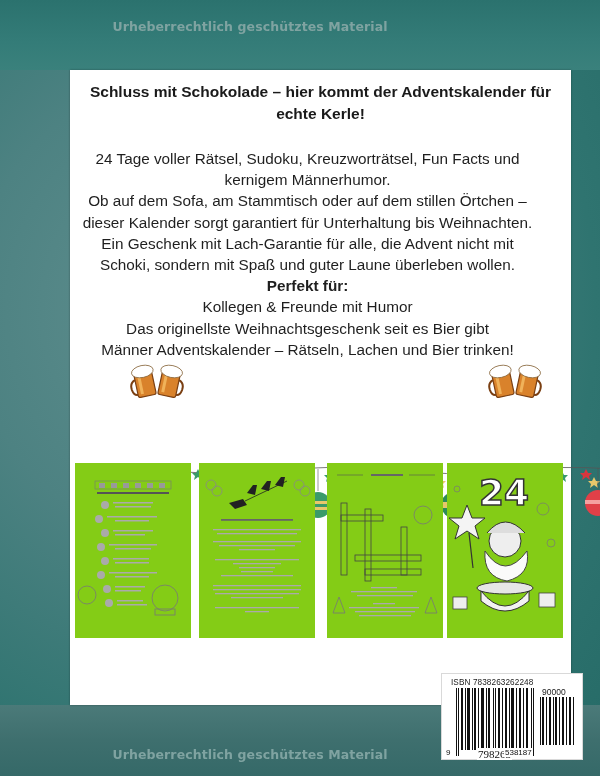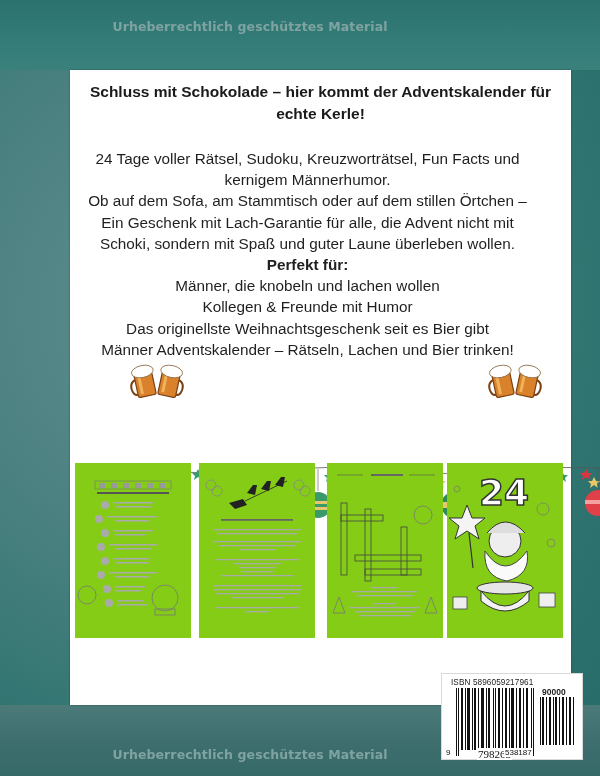--- a/index.html
+++ b/index.html
@@ -64,21 +64,21 @@
       position: absolute; left: 441px; top: 673px; width: 142px; height: 87px;
       background: #ffffff; border: 1px solid #d9d9d9;
     }
     .isbn-text {
       position: absolute; left: 9px; top: 4px;
       font-family: "Liberation Sans", sans-serif; font-size: 8.2px; color: #222;
       letter-spacing: 0.1px;
     }
     .price-code {
       position: absolute; left: 100px; top: 13px;
-      font-family: "Liberation Sans", sans-serif; font-size: 8.5px; color: #222; font-weight: bold;
+      font-family: "Liberation Sans", sans-serif; font-size: 8.5px; color: #222;
     }
     .digits-left {
       position: absolute; left: 4px; top: 74px;
       font-family: "Liberation Sans", sans-serif; font-size: 8px; color: #111;
     }
     .digits-g1 {
       position: absolute; left: 35px; top: 74px;
       font-family: Liberation Serif, serif; font-size: 11px; color: #111;
       background: #fff; padding: 0 1px;
     }
@@ -98,24 +98,24 @@
 
 <div class="watermark top">Urheberrechtlich geschütztes Material</div>
 
 <div class="panel">
   <div class="headline">Schluss mit Schokolade – hier kommt der Adventskalender für echte Kerle!</div>
 
   <div class="body-text">
     <span class="line">24 Tage voller Rätsel, Sudoku, Kreuzworträtsel, Fun Facts und</span>
     <span class="line">kernigem Männerhumor.</span>
     <span class="line">Ob auf dem Sofa, am Stammtisch oder auf dem stillen Örtchen –</span>
+    <span class="line">dieser Kalender sorgt garantiert für Unterhaltung bis Weihnachten.</span>
     <span class="line">Ein Geschenk mit Lach-Garantie für alle, die Advent nicht mit</span>
     <span class="line">Schoki, sondern mit Spaß und guter Laune überleben wollen.</span>
     <span class="line bold">Perfekt für:</span>
-    <span class="line">Männer, die knobeln und lachen wollen</span>
     <span class="line">Kollegen &amp; Freunde mit Humor</span>
     <span class="line">Das originellste Weihnachtsgeschenk seit es Bier gibt</span>
     <span class="line">Männer Adventskalender – Rätseln, Lachen und Bier trinken!</span>
   </div>
 
   <div class="beer left">
     <svg width="54" height="44" viewBox="0 0 54 44">
       <g transform="rotate(-12 16 26)">
         <rect x="6" y="14" width="18" height="24" rx="2" fill="#d9822b" stroke="#7a3f12" stroke-width="1.2"></rect>
         <rect x="9" y="17" width="3" height="18" fill="#f0b25a"></rect>
@@ -353,21 +353,21 @@
       <g fill="none" stroke="#777" stroke-width="0.7">
           <circle cx="96" cy="46" r="6"></circle>
           <circle cx="10" cy="26" r="3"></circle>
           <circle cx="104" cy="80" r="4"></circle>
         </g>
     </svg>
   </div>
 </div>
 
 <div class="barcode-box">
-  <div class="isbn-text">ISBN 5896059217961</div>
+  <div class="isbn-text">ISBN 7838263262248</div>
   <div class="price-code">90000</div>
   <svg class="bars-main" width="80" height="68" viewBox="0 0 80 68">
     <g fill="#111">
       <rect x="0" y="0" width="1" height="68"></rect>
         <rect x="2" y="0" width="1" height="68"></rect>
       <rect x="5" y="0" width="2" height="62"></rect>
         <rect x="9" y="0" width="1" height="62"></rect>
         <rect x="11" y="0" width="3" height="62"></rect>
       <rect x="16" y="0" width="1" height="62"></rect>
         <rect x="18" y="0" width="2" height="62"></rect>

